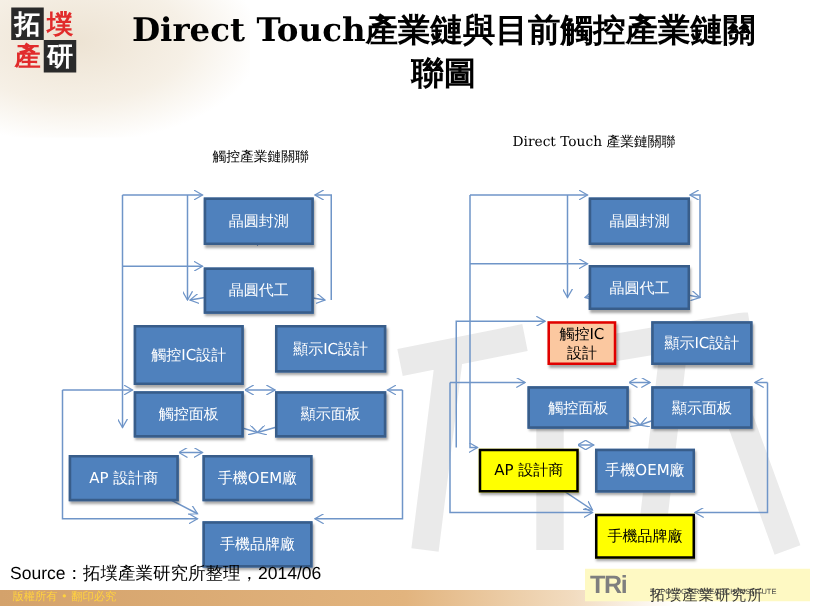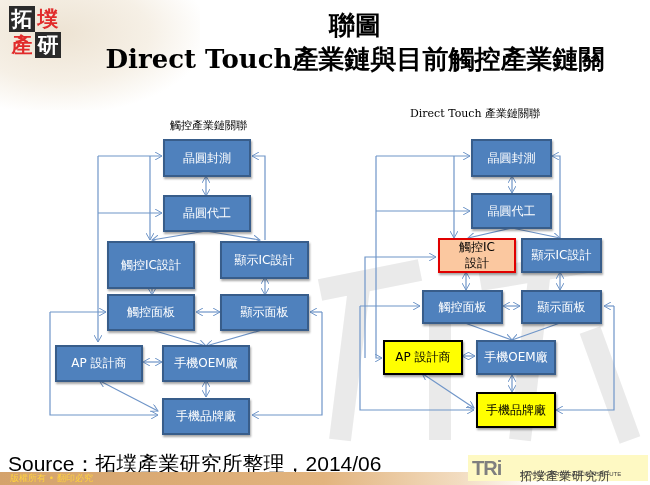--- a/index.html
+++ b/index.html
@@ -8,24 +8,24 @@
   .watermark { position:absolute; left:300px; top:250px; width:350px; height:200px; opacity:0.08; }
   .logo { position:absolute; left:9px; top:6px; width:52px; height:52px; }
   .logo span { position:absolute; width:26px; height:26px; font-family:"DejaVu Sans", sans-serif; font-weight:bold; font-size:21px; line-height:26px; text-align:center; }
   .logo .a { left:0; top:0; background:#2a2a2a; color:#fff; }
   .logo .b { left:26px; top:0; color:#e12b2b; }
   .logo .c { left:0; top:26px; color:#e12b2b; }
   .logo .d { left:26px; top:26px; background:#2a2a2a; color:#fff; }
   .title { position:absolute; left:70px; top:8px; width:570px; text-align:center; font-family:"DejaVu Serif", serif; font-weight:bold; font-size:26px; line-height:34px; color:#000; }
   .sub { position:absolute; font-size:11px; color:#000; font-family:"DejaVu Serif", serif; }
   svg.diag { position:absolute; left:0; top:0; }
-  .box { position:absolute; display:flex; align-items:center; justify-content:center; text-align:center; background:#4f81bd; color:#fff; border:2px solid #385d8a; box-sizing:border-box; font-size:12px; line-height:15px; box-shadow:1px 2px 2px rgba(0,0,0,0.35); }
+  .box { position:absolute; display:flex; align-items:center; justify-content:center; text-align:center; background:#4f81bd; color:#fff; border:2px solid #385d8a; box-sizing:border-box; font-size:12px; line-height:15px; box-shadow:1px 2px 2px rgba(0,0,0,0.35);margin-top:19px; }
   .box.peach { background:#fbc8a0; color:#000; border:2px solid #e00000; }
   .box.yellow { background:#ffff00; color:#000; border:2px solid #000; }
-  .source { position:absolute; left:8px; top:450px; font-family:"Liberation Sans", sans-serif; font-size:21px; color:#000; }
+  .source { position:absolute; left:8px; top:450px; font-family:"Liberation Sans", sans-serif; font-size:14px; color:#000; }
   .footer { position:absolute; left:0; top:472px; width:540px; height:13px; background:linear-gradient(90deg,#d4a26b 0%, #e2b47e 60%, #f2dcc0 85%, #ffffff 100%); }
   .footer span { position:absolute; left:10px; top:0; font-size:9px; line-height:13px; color:#ffd23f; }
   .tri { position:absolute; left:468px; top:455px; width:180px; height:26px; background:#fef9c3; }
   .tri .mark { position:absolute; left:4px; top:2px; font-family:"Liberation Sans", sans-serif; font-weight:bold; font-size:20px; color:#7f7f7f; letter-spacing:-1px; }
   .tri .cn { position:absolute; left:52px; top:13px; font-size:12px; font-weight:normal; color:#333; letter-spacing:1px; }
   .tri .en { position:absolute; left:52px; top:16px; font-family:"Liberation Sans", sans-serif; font-size:6px; color:#444; }
 </style>
 </head>
 <body>
 
@@ -38,22 +38,22 @@
 </svg>
 
 <div class="logo">
   <span class="a">拓</span>
   <span class="b">墣</span>
   <span class="c">產</span>
   <span class="d">研</span>
 </div>
 
 <div class="title">
+  <div>Direct Touch產業鏈與目前觸控產業鏈關</div>
   <div>聯圖</div>
-  <div>Direct Touch產業鏈與目前觸控產業鏈關</div>
 </div>
 
 <div class="sub" style="left:170px;top:118px;">觸控產業鏈關聯</div>
 <div class="sub" style="left:410px;top:106px;">Direct Touch 產業鏈關聯</div>
 
 <svg class="diag" width="650" height="485">
   <defs>
     <marker id="ar" markerWidth="8" markerHeight="8" refX="7" refY="4" orient="auto" markerUnits="userSpaceOnUse">
       <path d="M0 0 L7 4 L0 8" fill="none" stroke="#6f95c8" stroke-width="1"></path>
     </marker>
@@ -113,21 +113,21 @@
 <div class="box" style="left:107px;top:241px;width:88px;height:48px;">觸控IC設計</div>
 <div class="box" style="left:220px;top:241px;width:89px;height:38px;">顯示IC設計</div>
 <div class="box" style="left:107px;top:294px;width:88px;height:37px;">觸控面板</div>
 <div class="box" style="left:220px;top:294px;width:89px;height:37px;">顯示面板</div>
 <div class="box" style="left:55px;top:345px;width:88px;height:37px;">AP 設計商</div>
 <div class="box" style="left:162px;top:345px;width:88px;height:37px;">手機OEM廠</div>
 <div class="box" style="left:162px;top:398px;width:88px;height:37px;">手機品牌廠</div>
 
 <div class="box" style="left:471px;top:139px;width:81px;height:38px;">晶圓封測</div>
 <div class="box" style="left:471px;top:193px;width:81px;height:36px;">晶圓代工</div>
-<div class="box peach" style="left:438px;top:238px;width:78px;height:35px;flex-direction:column;justify-content:space-between;">
+<div class="box peach" style="left:438px;top:238px;width:55px;height:35px;flex-direction:column;">
   <div>觸控IC</div>
   <div>設計</div>
 </div>
 <div class="box" style="left:521px;top:238px;width:81px;height:35px;">顯示IC設計</div>
 <div class="box" style="left:422px;top:290px;width:81px;height:34px;">觸控面板</div>
 <div class="box" style="left:521px;top:290px;width:81px;height:34px;">顯示面板</div>
 <div class="box yellow" style="left:383px;top:340px;width:80px;height:35px;">AP 設計商</div>
 <div class="box" style="left:476px;top:340px;width:80px;height:35px;">手機OEM廠</div>
 <div class="box yellow" style="left:476px;top:392px;width:80px;height:36px;">手機品牌廠</div>
 

